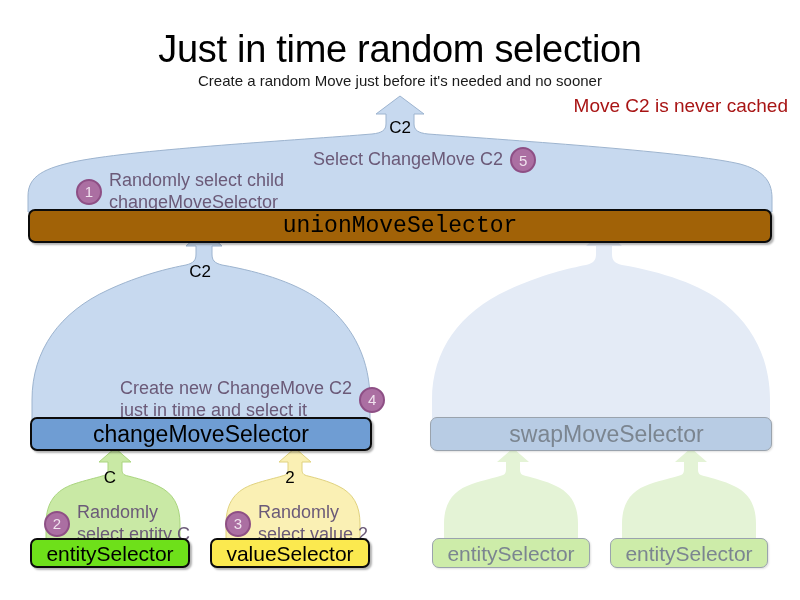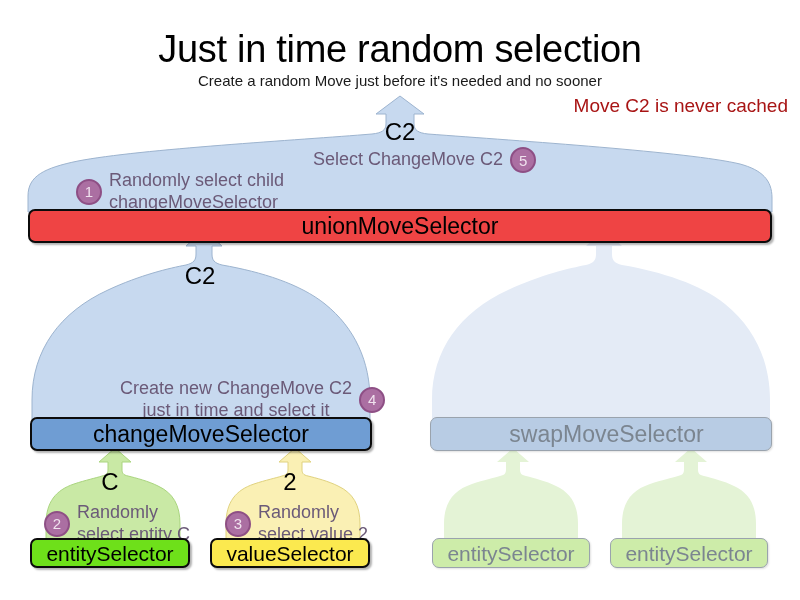--- a/index.html
+++ b/index.html
@@ -36,62 +36,62 @@
 
   .node-strong{
     border:2px solid #0b0b0b;
     box-shadow:2px 2px 2px rgba(0,0,0,0.30);
   }
   .node-faded{
     border:1px solid #9aa3ad;
     box-shadow:1px 1px 2px rgba(0,0,0,0.12);
   }
 
-  #unionBox{left:28px;top:209px;width:744px;height:34px;background:#ef4444;}
+  #unionBox{left:28px;top:209px;width:744px;height:34px;background:#a16207;font-family:Liberation Mono, monospace;}
   #unionBox span{font-size:23px;color:#000;}
 
   #changeBox{left:30px;top:417px;width:342px;height:34px;background:#6f9dd3;}
   #changeBox span{font-size:23px;color:#000;}
 
   #swapBox{left:430px;top:417px;width:342px;height:34px;background:#b8cce4;padding-left:11px;}
   #swapBox span{font-size:23px;color:#7b8590;}
 
   #entityBox1{left:30px;top:538px;width:160px;height:30px;background:#6ee01a;}
   #entityBox1 span{font-size:21px;color:#000;}
   #valueBox1{left:210px;top:538px;width:160px;height:30px;background:#fbe94f;}
   #valueBox1 span{font-size:21px;color:#000;}
 
   #entityBox2{left:432px;top:538px;width:158px;height:30px;background:#cdeca9;}
   #entityBox2 span{font-size:21px;color:#7b8590;}
   #entityBox3{left:610px;top:538px;width:158px;height:30px;background:#cdeca9;}
   #entityBox3 span{font-size:21px;color:#7b8590;}
 
   
-  .flow-label{font-size:24px;color:#000;text-align:center;}
+  .flow-label{font-size:17px;color:#000;text-align:center;}
   #lblC2top{left:355px;top:118px;width:90px;}
   #lblC2mid{left:155px;top:262px;width:90px;}
   #lblC{left:70px;top:468px;width:80px;}
   #lbl2{left:250px;top:468px;width:80px;}
 
   
   .anno{position:absolute;display:flex;align-items:center;gap:7px;}
   .anno .badge{
     flex:0 0 auto;width:26px;height:26px;border-radius:50%;
     background:#ab6fa2;border:2px solid #8e4f85;
     display:flex;align-items:center;justify-content:center;
     font-size:15px;color:#f0e2ee;box-sizing:border-box;
   }
   .anno .anno-text{
     font-size:18px;color:#6b5a78;line-height:1.22;white-space:pre-line;
   }
 
   #anno1{left:76px;top:170px;}
   #anno5{left:313px;top:147px;}
   #anno4{left:120px;top:378px;}
-  #anno4 .anno-text{text-align:center;}
+  #anno4 .anno-text{text-align:left;}
   #anno2{left:44px;top:502px;}
   #anno3{left:225px;top:502px;}
   .anno.rev{flex-direction:row-reverse;}
 </style>
 </head>
 <body>
 
 <div id="stage">
 
   <svg id="art" viewBox="0 0 800 600">

